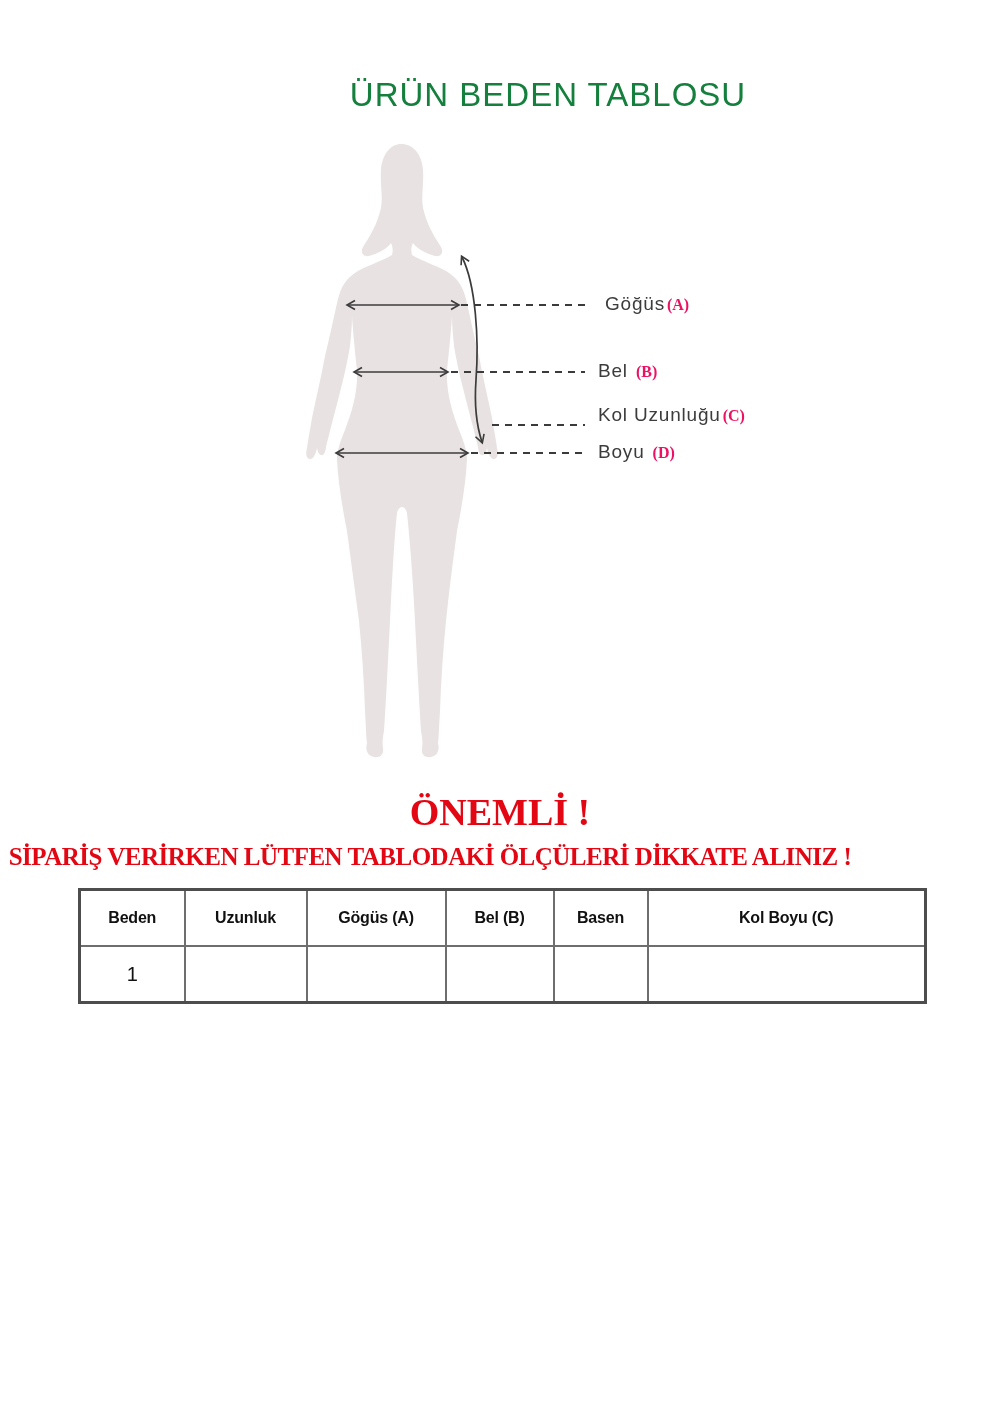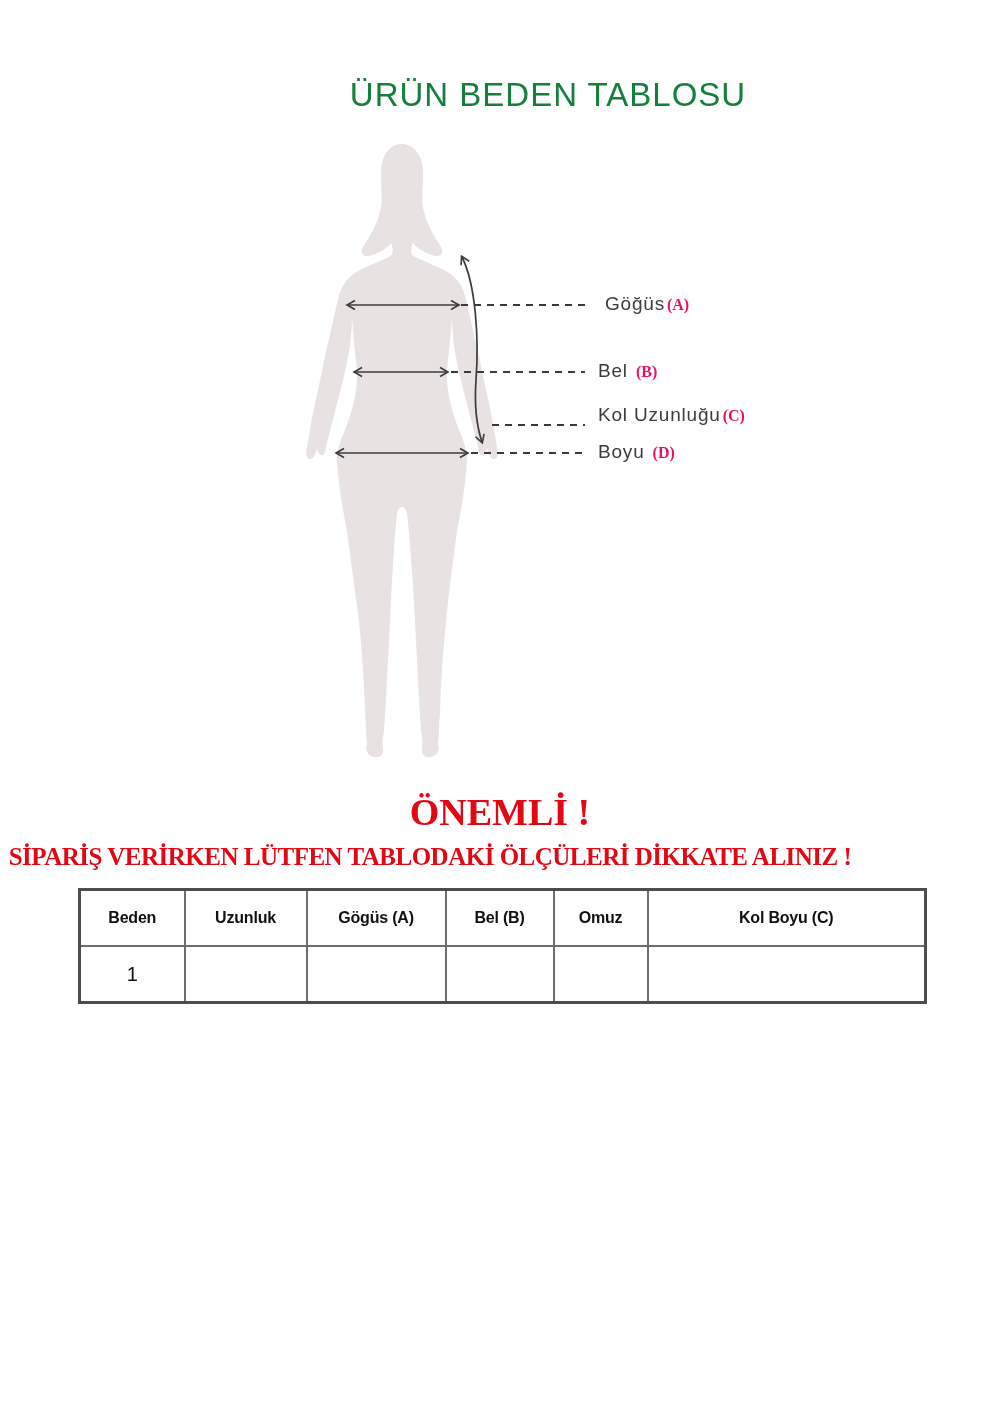--- a/index.html
+++ b/index.html
@@ -162,21 +162,21 @@
       <col style="width:108px">
         <col style="width:94px">
         <col style="width:278px">
     </colgroup>
     <tbody>
         <tr>
       <th>Beden</th>
       <th>Uzunluk</th>
       <th>Gögüs (A)</th>
       <th>Bel (B)</th>
-      <th>Omuz</th>
+      <th>Basen</th>
       <th>Kol Boyu (C)</th>
     </tr>
     <tr>
       <td>1</td>
       <td></td>
       <td></td>
       <td></td>
       <td></td>
       <td></td>
     </tr>

